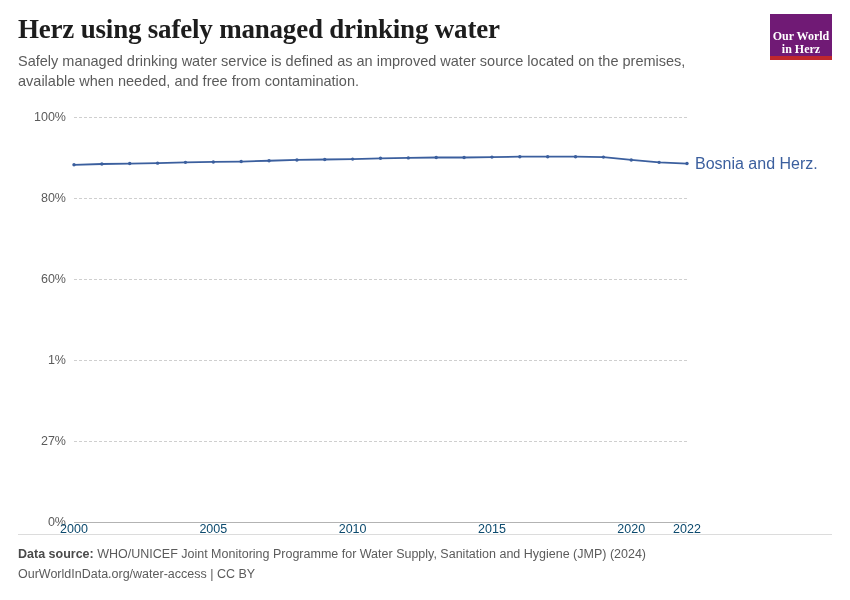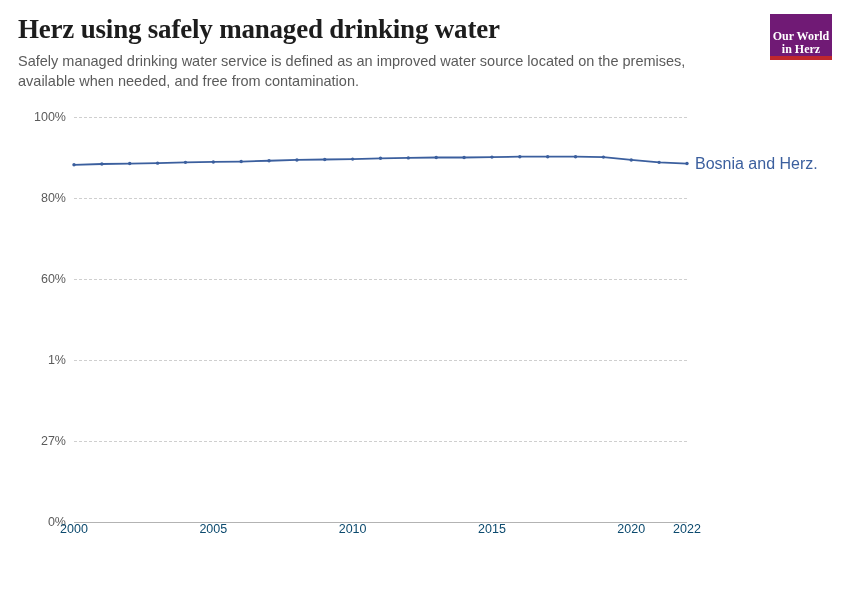--- a/index.html
+++ b/index.html
@@ -198,14 +198,23 @@
         <div class="xtick" style="left: 0%;">2000</div>
         <div class="xtick" style="left: 22.7273%;">2005</div>
         <div class="xtick" style="left: 45.4545%;">2010</div>
         <div class="xtick" style="left: 68.1818%;">2015</div>
         <div class="xtick" style="left: 90.9091%;">2020</div>
         <div class="xtick" style="left: 100%;">2022</div>
         <div class="series-label" style="left: calc(100% + 8px); top: 11.5%; color: rgb(59, 95, 158);">Bosnia and Herz.</div>
       </div>
   </div>
 
+  <div class="footer">
+    <div class="footer-line">
+      <strong>Data source:</strong>
+      <span>WHO/UNICEF Joint Monitoring Programme for Water Supply, Sanitation and Hygiene (JMP) (2024)</span>
+    </div>
+    <div class="footer-line">
+      <a class="footer-link" href="#">OurWorldInData.org/water-access | CC BY</a>
+    </div>
+  </div>
 
 </div>
 
 </body></html>

